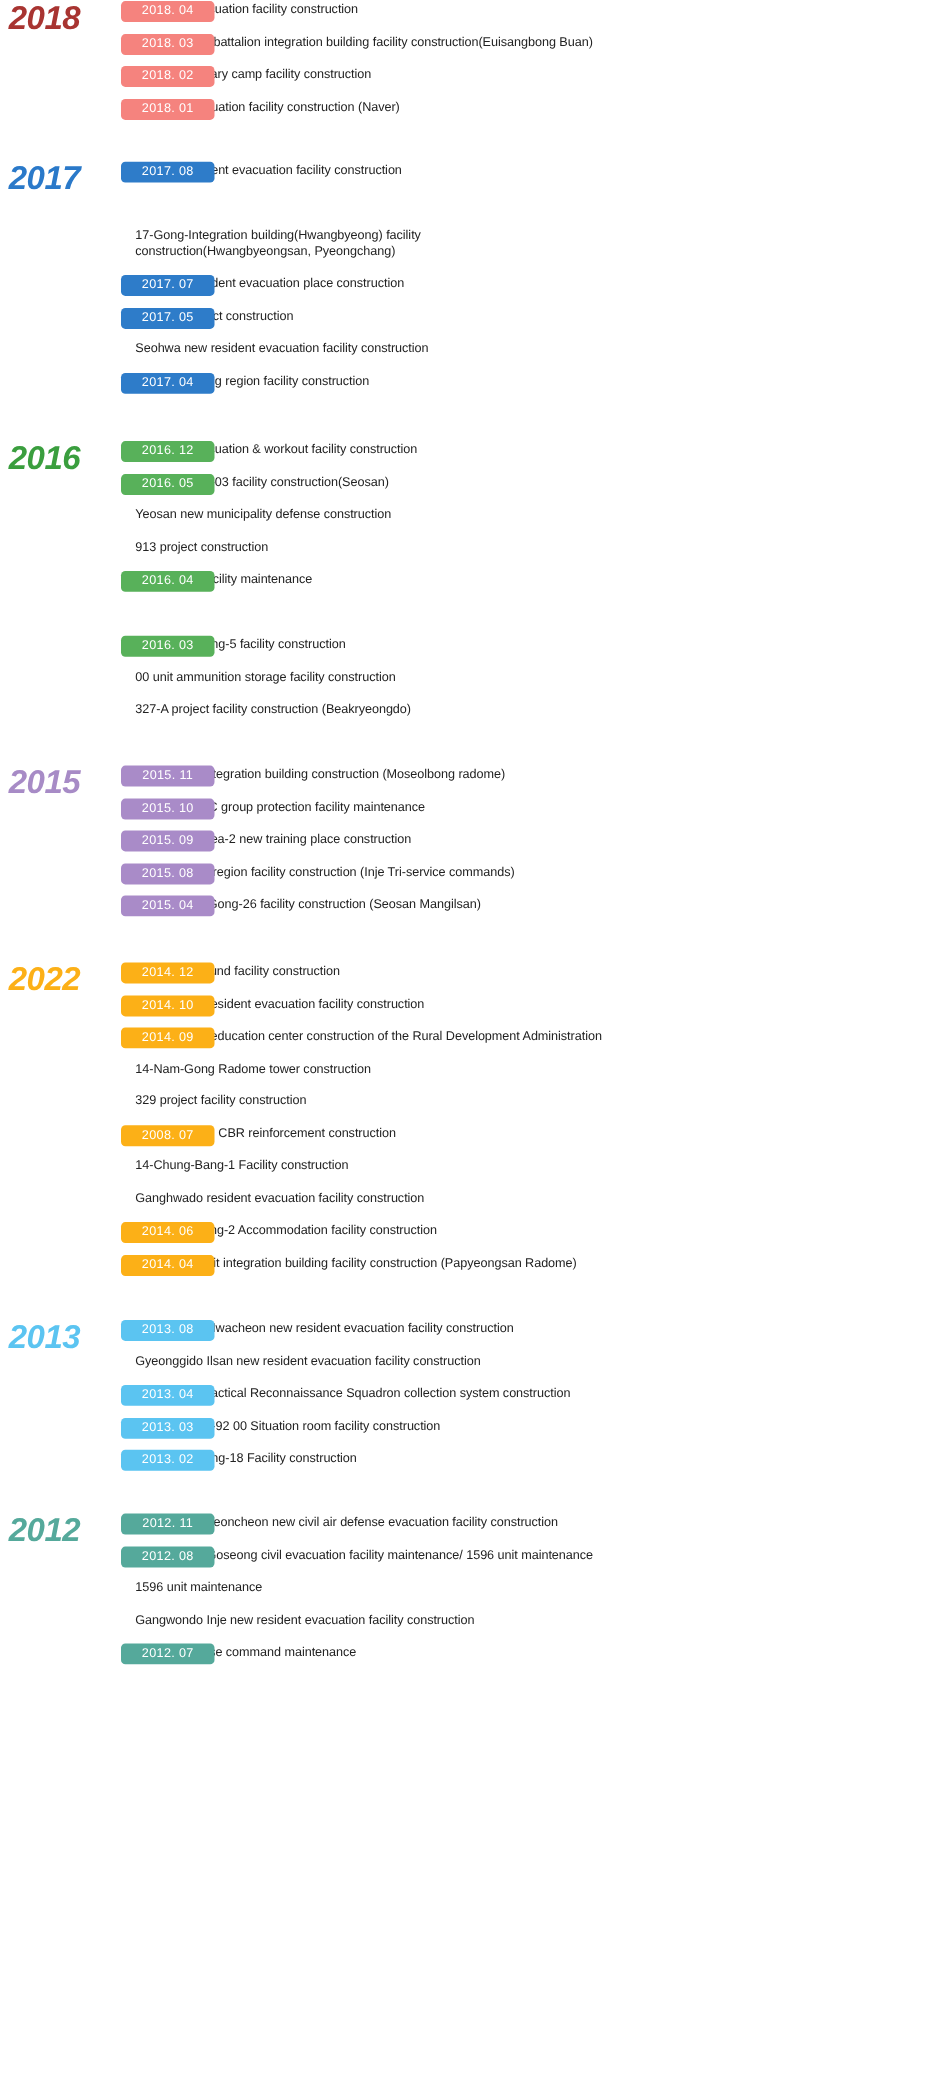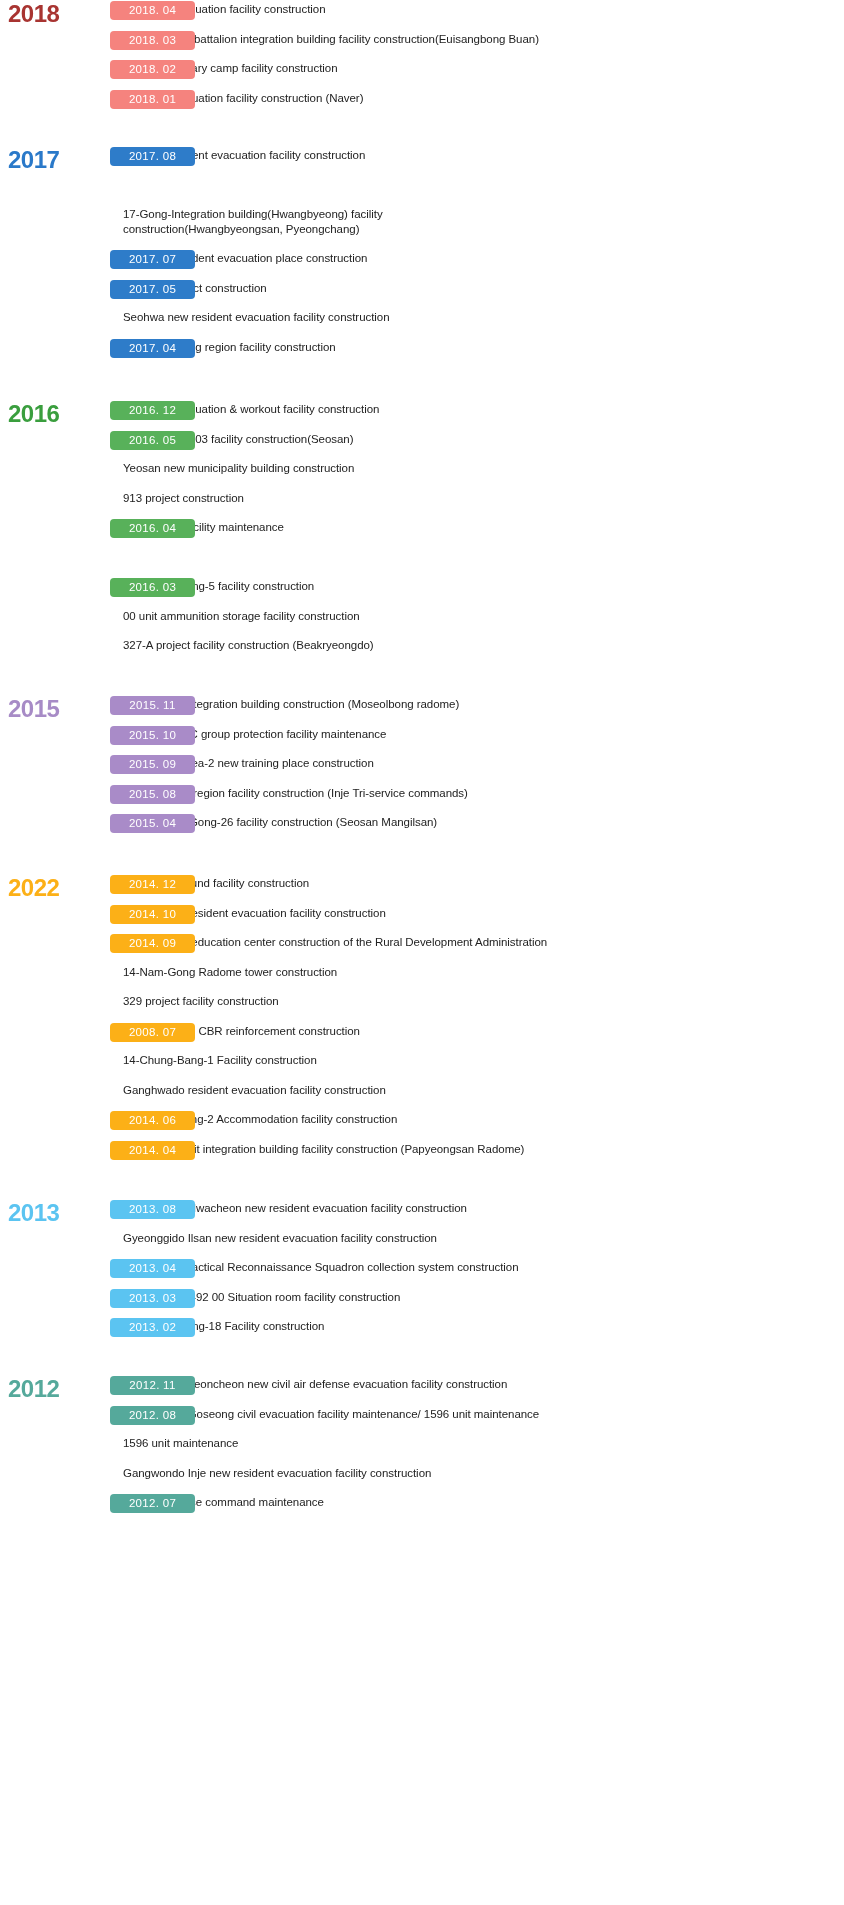--- a/index.html
+++ b/index.html
@@ -17,25 +17,26 @@
   #timeline {
     position: relative;
     width: 844px;
   }
   .year-block {
     position: relative;
   }
   .year-label {
     position: absolute;
     left: 8px;
-    font-size: 24px;
+    font-size: 30px;
     font-weight: 700;
     letter-spacing: -0.5px;
     line-height: 1;
     white-space: nowrap;
+    font-style: italic;
   }
   .rows {
     position: relative;
   }
   .row {
     position: relative;
     display: flex;
     align-items: flex-start;
     min-height: 29.5px;
   }
@@ -125,21 +126,21 @@
       <div class="rows" style="position: relative; height: 265.5px;">
         <div class="row" style="position: absolute; left: 0px; top: 0px; width: 844px;">
           <div class="badge" style="background: rgb(88, 177, 90);">2016. 12</div>
           <div class="desc">Resident evacuation &amp; workout facility construction</div>
         </div>
         <div class="row" style="position: absolute; left: 0px; top: 29.5px; width: 844px;">
           <div class="badge" style="background: rgb(88, 177, 90);">2016. 05</div>
           <div class="desc">15-Bon-Gong-03 facility construction(Seosan)</div>
         </div>
         <div class="row" style="position: absolute; left: 0px; top: 59px; width: 844px;">
-          <div class="desc">Yeosan new municipality building construction</div>
+          <div class="desc">Yeosan new municipality defense construction</div>
         </div>
         <div class="row" style="position: absolute; left: 0px; top: 88.5px; width: 844px;">
           <div class="desc">913 project construction</div>
         </div>
         <div class="row" style="position: absolute; left: 0px; top: 118px; width: 844px;">
           <div class="badge" style="background: rgb(88, 177, 90);">2016. 04</div>
           <div class="desc">16-Bu CBR facility maintenance</div>
         </div>
         <div class="row" style="position: absolute; left: 0px; top: 177px; width: 844px;">
           <div class="badge" style="background: rgb(88, 177, 90);">2016. 03</div>

